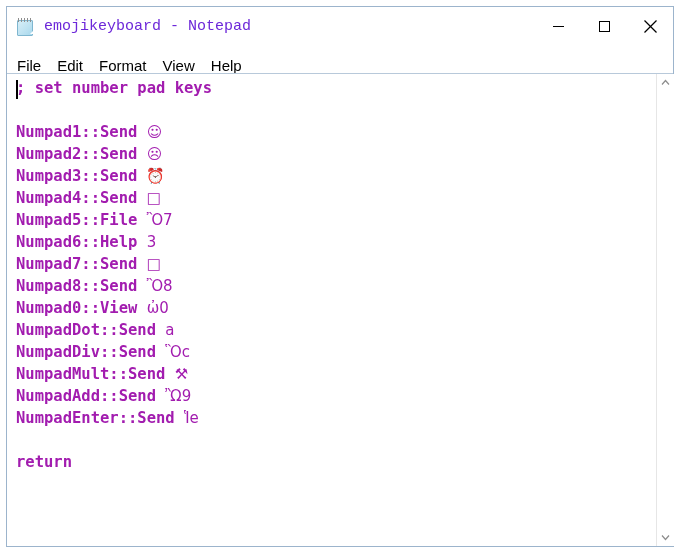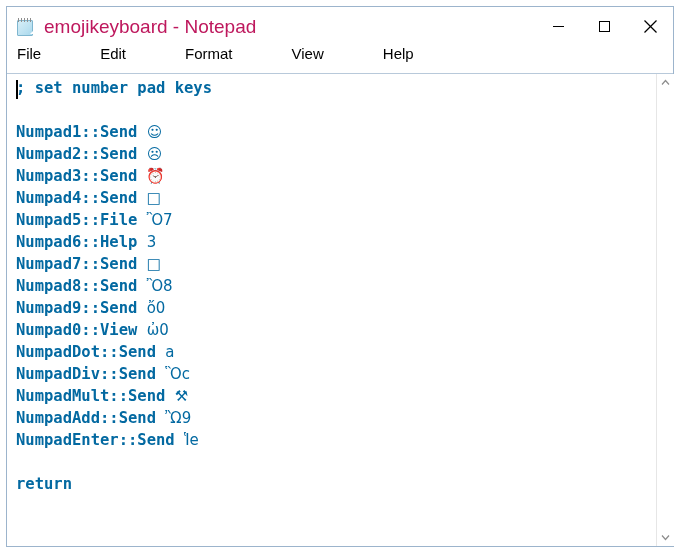--- a/index.html
+++ b/index.html
@@ -69,24 +69,25 @@
   #app-icon .fold {
     position: absolute;
     right: 1px;
     bottom: 3px;
     width: 0;
     height: 0;
     border-left: 5px solid transparent;
     border-bottom: 5px solid #ffffff;
   }
   #title-text {
-    font-size: 19px;
-    color: #be185d;
+    font-size: 15px;
+    color: #6d28d9;
     line-height: 1;
     white-space: nowrap;
+    font-family: Liberation Mono, monospace;
   }
 
   #window-controls {
     position: absolute;
     right: 0;
     top: 0;
     height: 39px;
     display: flex;
     align-items: stretch;
   }
@@ -98,24 +99,23 @@
     background: transparent;
   }
   .winbtn svg { display: block; }
 
   
   #menubar {
     height: 27px;
     min-height: 27px;
     background: #ffffff;
     display: flex;
-    align-items: flex-start;
+    align-items: flex-end;
     padding-left: 10px;
     box-sizing: border-box;
-    gap: 43px;
   }
   .menu-item {
     font-size: 15px;
     color: #000000;
     margin-right: 16px;
     line-height: 1;
     white-space: nowrap;
   }
 
   
@@ -141,21 +141,21 @@
     top: 6px;
     width: 2px;
     height: 19px;
     background: #000000;
   }
   .code-line {
     font-family: "DejaVu Sans Mono", "Liberation Mono", monospace;
     font-weight: bold;
     font-size: 15.5px;
     line-height: 22px;
-    color: #0369a1;
+    color: #a21caf;
     white-space: pre;
     height: 22px;
   }
   .code-line.blank { color: transparent; }
   .emoji {
     font-family: "DejaVu Sans", sans-serif;
     font-weight: normal;
     font-size: 15px;
   }
 
@@ -233,21 +233,20 @@
           <div class="code-line"><span>; set number pad keys</span></div>
           <div class="code-line blank"><span>&nbsp;</span></div>
           <div class="code-line"><span>Numpad1::Send </span><span class="emoji">☺</span></div>
           <div class="code-line"><span>Numpad2::Send </span><span class="emoji">☹</span></div>
           <div class="code-line"><span>Numpad3::Send </span><span class="emoji">⏰</span></div>
           <div class="code-line"><span>Numpad4::Send </span><span class="emoji">□</span></div>
           <div class="code-line"><span>Numpad5::File </span><span class="emoji">Ὂ7</span></div>
           <div class="code-line"><span>Numpad6::Help </span><span class="emoji">὆3</span></div>
           <div class="code-line"><span>Numpad7::Send </span><span class="emoji">□</span></div>
           <div class="code-line"><span>Numpad8::Send </span><span class="emoji">Ὂ8</span></div>
-          <div class="code-line"><span>Numpad9::Send </span><span class="emoji">ὄ0</span></div>
           <div class="code-line"><span>Numpad0::View </span><span class="emoji">ὠ0</span></div>
           <div class="code-line"><span>NumpadDot::Send </span><span class="emoji">὘a</span></div>
           <div class="code-line"><span>NumpadDiv::Send </span><span class="emoji">Ὃc</span></div>
           <div class="code-line"><span>NumpadMult::Send </span><span class="emoji">⚒</span></div>
           <div class="code-line"><span>NumpadAdd::Send </span><span class="emoji">Ὢ9</span></div>
           <div class="code-line"><span>NumpadEnter::Send </span><span class="emoji">Ἱe</span></div>
           <div class="code-line blank"><span>&nbsp;</span></div>
           <div class="code-line"><span>return</span></div>
         </div>
     </div>

